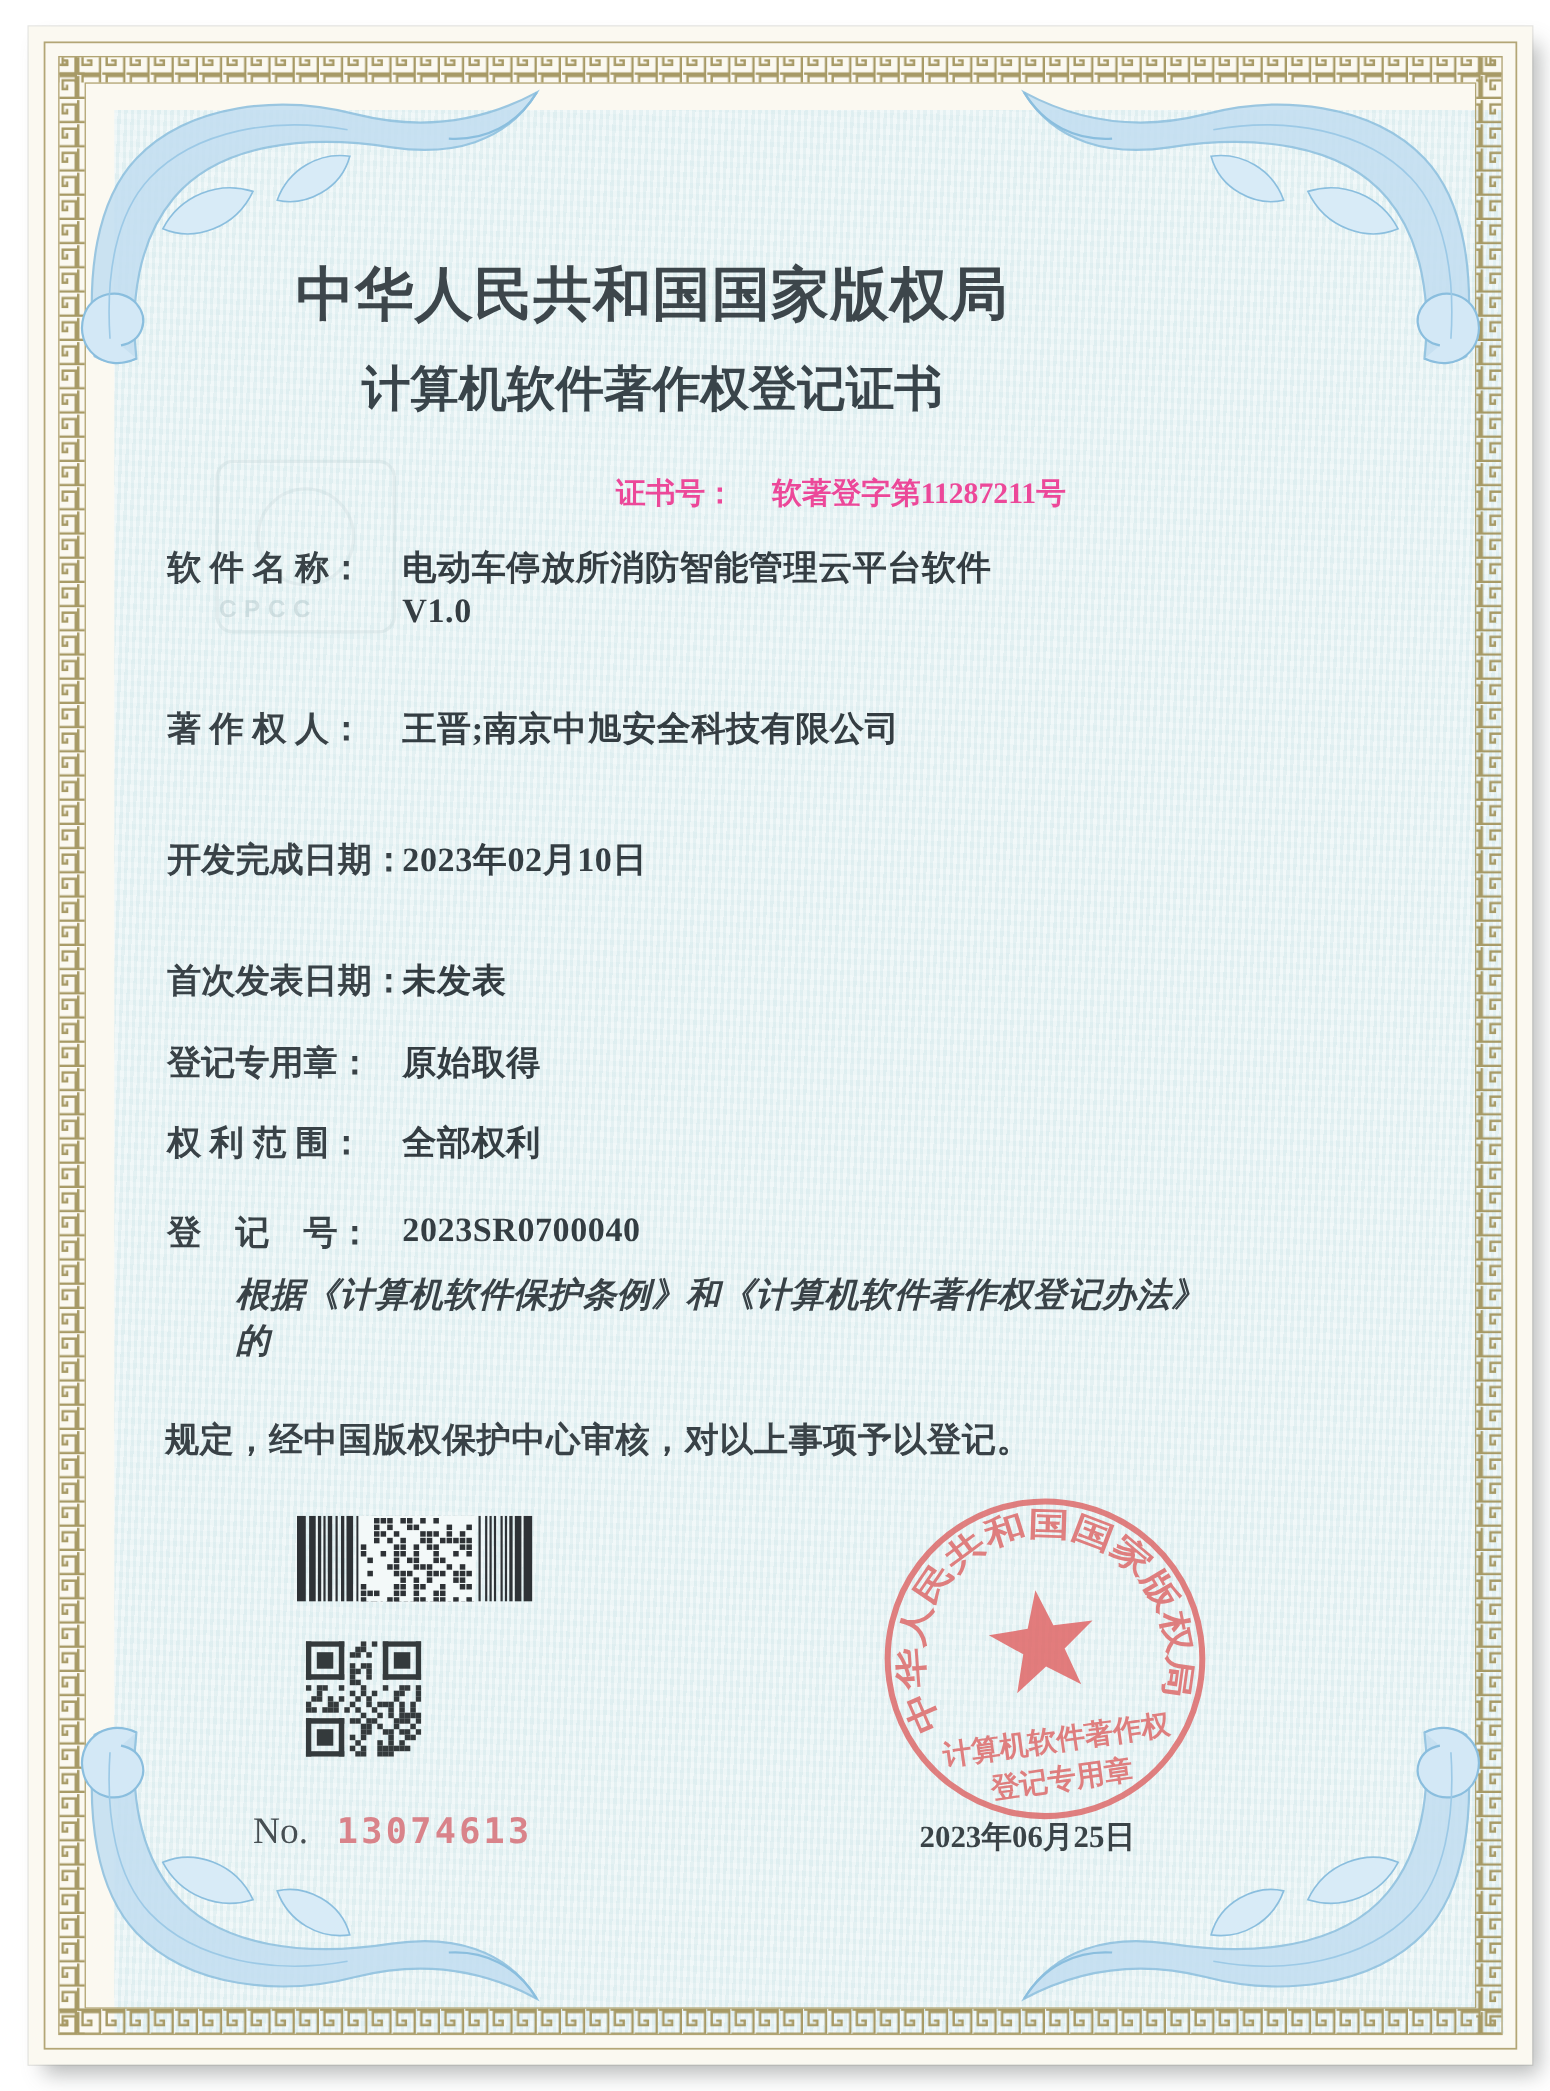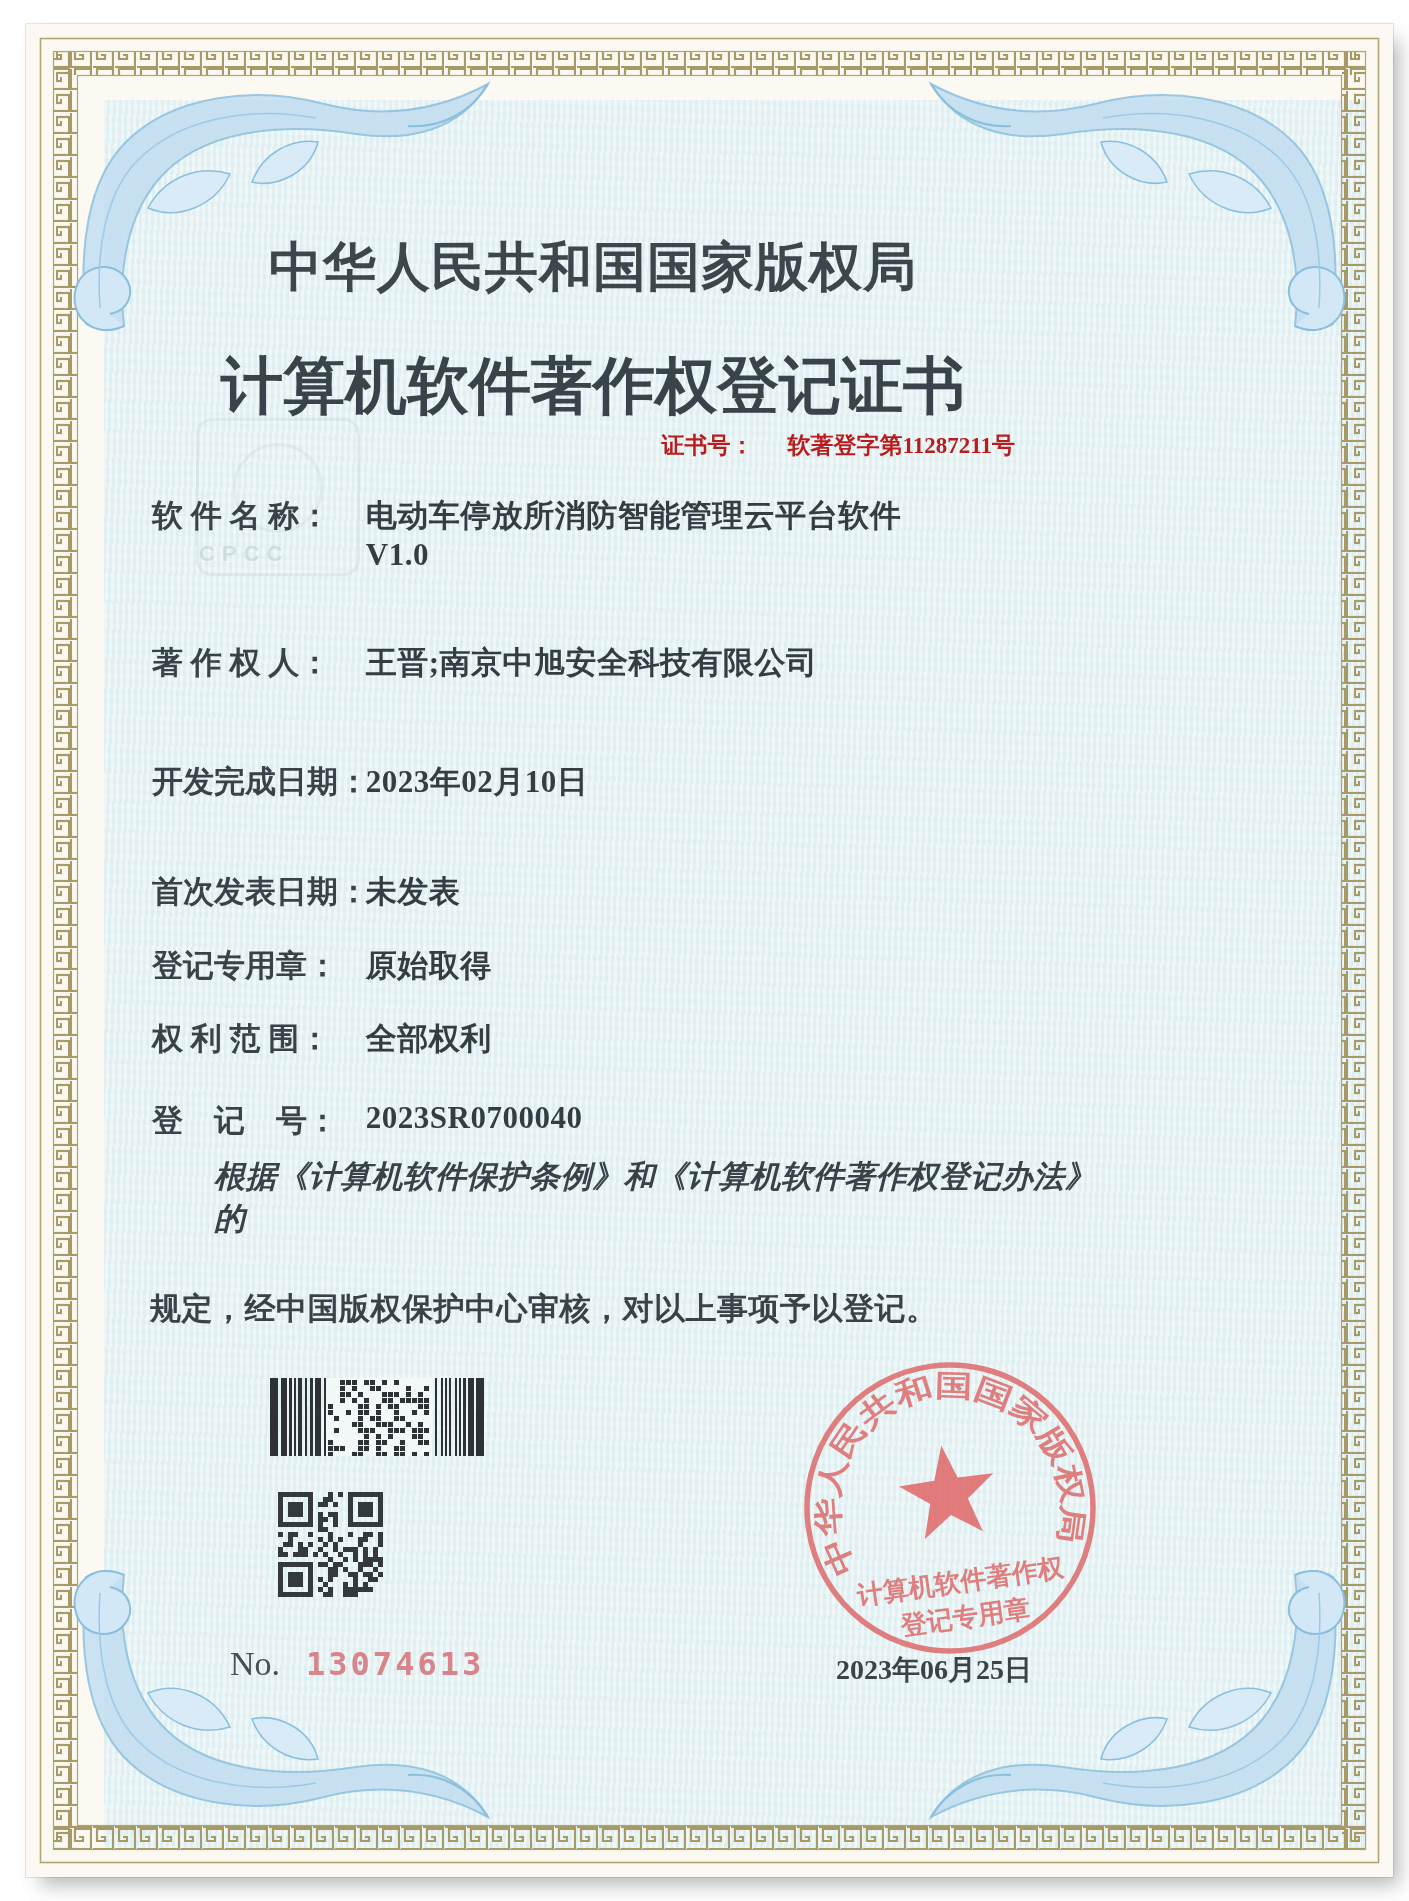--- a/index.html
+++ b/index.html
@@ -5,24 +5,24 @@
   html,body{margin:0;padding:0;background:#ffffff;width:1409px;height:1901px;overflow:hidden;
     font-family:"Liberation Serif","DejaVu Serif",serif;}
   .sheet{position:absolute;left:26px;top:24px;width:1367px;height:1853px;background:#fbf9f1;
     box-shadow:10px 12px 18px -4px rgba(95,100,100,.45),0 0 0 1px rgba(205,205,200,.55);}
   .interior{position:absolute;left:78px;top:76px;width:1263px;height:1749px;background:#e9f4f5;
     background-image:repeating-linear-gradient(92deg,rgba(255,255,255,.28) 0 3px,rgba(188,219,224,.16) 3px 6px),
                      repeating-linear-gradient(2deg,rgba(255,255,255,.12) 0 5px,rgba(205,228,232,.12) 5px 10px);}
   svg.layer{position:absolute;left:0;top:0;pointer-events:none;}
   .authority{position:absolute;left:98px;top:232px;width:990px;text-align:center;
     font-size:53px;font-weight:700;color:#3d464b;letter-spacing:1px;}
-  .cert-title{position:absolute;left:98px;top:344px;width:990px;text-align:center;
-    font-size:62px;font-weight:700;color:#39444a;}
-  .certno{position:absolute;left:560px;top:430px;width:455px;text-align:right;
-    font-size:23px;font-weight:700;color:#b91c1c;}
+  .cert-title{position:absolute;left:98px;top:324px;width:990px;text-align:center;
+    font-size:44px;font-weight:700;color:#39444a;}
+  .certno{position:absolute;left:560px;top:430px;width:455px;
+    font-size:27px;font-weight:700;color:#ec4899;}
   .certno .gap{display:inline-block;width:34px;}
   .row{position:absolute;left:152px;font-size:31px;font-weight:700;color:#394247;white-space:nowrap;}
   .row .lbl{display:inline-block;width:206px;vertical-align:top;}
   .row .val{display:inline-block;vertical-align:top;white-space:pre-line;color:#343d42;letter-spacing:.5px;}
   .stmt{position:absolute;left:150px;width:884px;font-size:31px;font-weight:700;
     color:#394247;letter-spacing:.5px;}
   .stmt.l1{top:1156px;padding-left:64px;font-style:italic;}
   .stmt.l2{top:1288px;}
   .serial{position:absolute;left:230px;top:1645px;font-size:34px;color:#474f53;}
   .serial .num{font-family:"DejaVu Sans Mono","Liberation Mono",monospace;font-size:32px;

